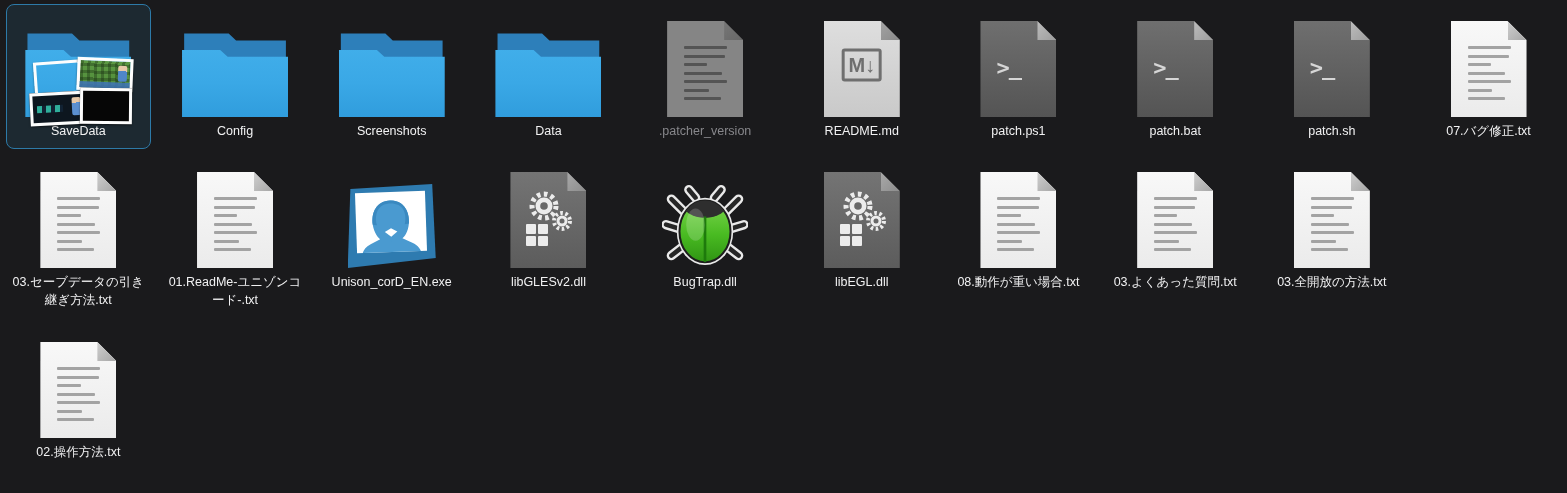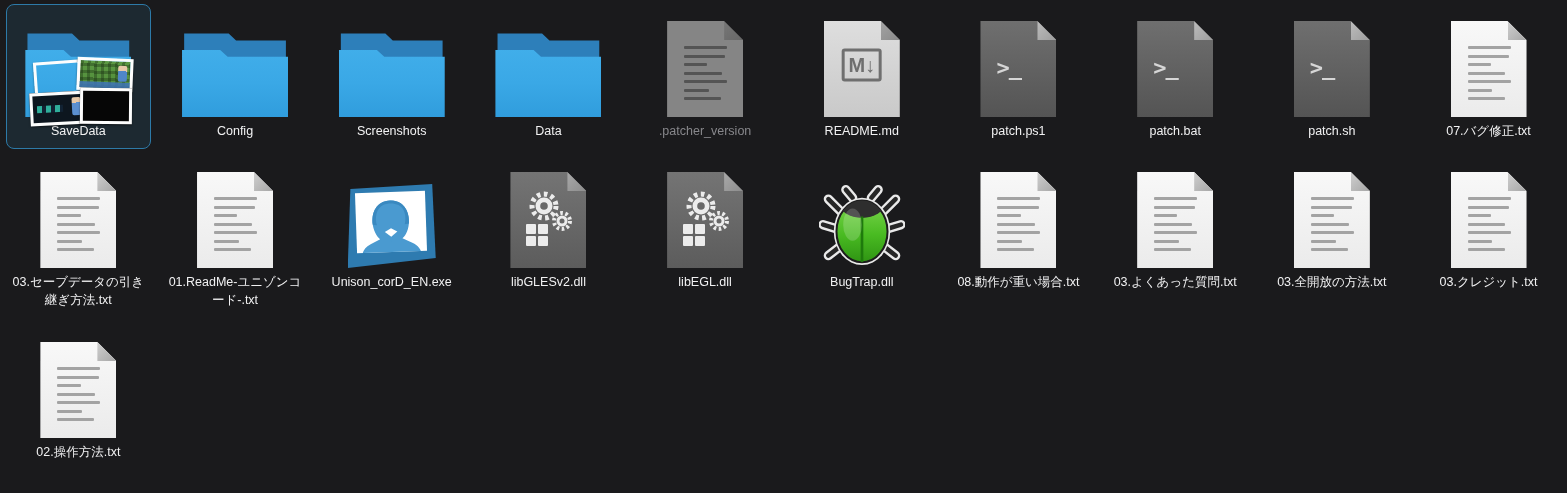--- a/index.html
+++ b/index.html
@@ -312,44 +312,20 @@
         <rect x="4" y="46" width="10" height="10" rx="1"></rect>
         <rect x="16" y="46" width="10" height="10" rx="1"></rect>
       </g>
     </svg>
   </div>
         </div>
     <div class="label">libGLESv2.dll</div>
   </div>
       <div class="cell">
     <div class="icon-box">
-          <div class="doc dll-doc">
-    <div class="fold"></div>
-    <svg width="52" height="60" viewBox="0 0 52 60">
-      <g fill="none" stroke="#ececec">
-        <circle cx="22" cy="16" r="12" stroke-width="5" stroke-dasharray="3.6 3.4"></circle>
-        <circle cx="40" cy="31" r="8" stroke-width="4" stroke-dasharray="2.6 2.5"></circle>
-      </g>
-      <circle cx="22" cy="16" r="8.5" fill="#ececec"></circle>
-      <circle cx="22" cy="16" r="3.8" fill="#686868"></circle>
-      <circle cx="40" cy="31" r="5.5" fill="#ececec"></circle>
-      <circle cx="40" cy="31" r="2.5" fill="#686868"></circle>
-      <g fill="#ececec">
-        <rect x="4" y="34" width="10" height="10" rx="1"></rect>
-        <rect x="16" y="34" width="10" height="10" rx="1"></rect>
-        <rect x="4" y="46" width="10" height="10" rx="1"></rect>
-        <rect x="16" y="46" width="10" height="10" rx="1"></rect>
-      </g>
-    </svg>
-  </div>
-        </div>
-    <div class="label">libEGL.dll</div>
-  </div>
-      <div class="cell">
-    <div class="icon-box">
           <div class="bug">
     <svg width="86" height="84" viewBox="0 0 64 62">
       <defs>
         <linearGradient id="bugGrad" x1="0" y1="0" x2="0" y2="1">
           <stop offset="0" stop-color="#7ed64e"></stop>
           <stop offset="0.55" stop-color="#49bb22"></stop>
           <stop offset="1" stop-color="#2f9413"></stop>
         </linearGradient>
         <clipPath id="bugBody">
                   <ellipse cx="32" cy="35" rx="19" ry="23"></ellipse>
@@ -382,20 +358,44 @@
         <line x1="32" y1="24" x2="32" y2="58" stroke="#1e7a0c" stroke-width="2"></line>
         <ellipse cx="25" cy="30" rx="7" ry="12" fill="#ffffff" opacity="0.18"></ellipse>
       </g>
     </svg>
   </div>
         </div>
     <div class="label">BugTrap.dll</div>
   </div>
       <div class="cell">
     <div class="icon-box">
+          <div class="doc dll-doc">
+    <div class="fold"></div>
+    <svg width="52" height="60" viewBox="0 0 52 60">
+      <g fill="none" stroke="#ececec">
+        <circle cx="22" cy="16" r="12" stroke-width="5" stroke-dasharray="3.6 3.4"></circle>
+        <circle cx="40" cy="31" r="8" stroke-width="4" stroke-dasharray="2.6 2.5"></circle>
+      </g>
+      <circle cx="22" cy="16" r="8.5" fill="#ececec"></circle>
+      <circle cx="22" cy="16" r="3.8" fill="#686868"></circle>
+      <circle cx="40" cy="31" r="5.5" fill="#ececec"></circle>
+      <circle cx="40" cy="31" r="2.5" fill="#686868"></circle>
+      <g fill="#ececec">
+        <rect x="4" y="34" width="10" height="10" rx="1"></rect>
+        <rect x="16" y="34" width="10" height="10" rx="1"></rect>
+        <rect x="4" y="46" width="10" height="10" rx="1"></rect>
+        <rect x="16" y="46" width="10" height="10" rx="1"></rect>
+      </g>
+    </svg>
+  </div>
+        </div>
+    <div class="label">libEGL.dll</div>
+  </div>
+      <div class="cell">
+    <div class="icon-box">
           <div class="doc">
     <div class="fold"></div>
     <div class="lines">
               <i></i>
               <i></i>
               <i></i>
               <i></i>
               <i></i>
               <i></i>
               <i></i>
@@ -430,37 +430,20 @@
               <i></i>
               <i></i>
               <i></i>
               <i></i>
               <i></i>
               <i></i>
             </div>
   </div>
         </div>
     <div class="label">03.全開放の方法.txt</div>
-  </div>
-      <div class="cell">
-    <div class="icon-box">
-          <div class="doc">
-    <div class="fold"></div>
-    <div class="lines">
-              <i></i>
-              <i></i>
-              <i></i>
-              <i></i>
-              <i></i>
-              <i></i>
-              <i></i>
-            </div>
-  </div>
-        </div>
-    <div class="label">03.クレジット.txt</div>
   </div>
     </div>
     <div class="row r3">
       <div class="cell">
     <div class="icon-box">
           <div class="doc">
     <div class="fold"></div>
     <div class="lines">
               <i></i>
               <i></i>

